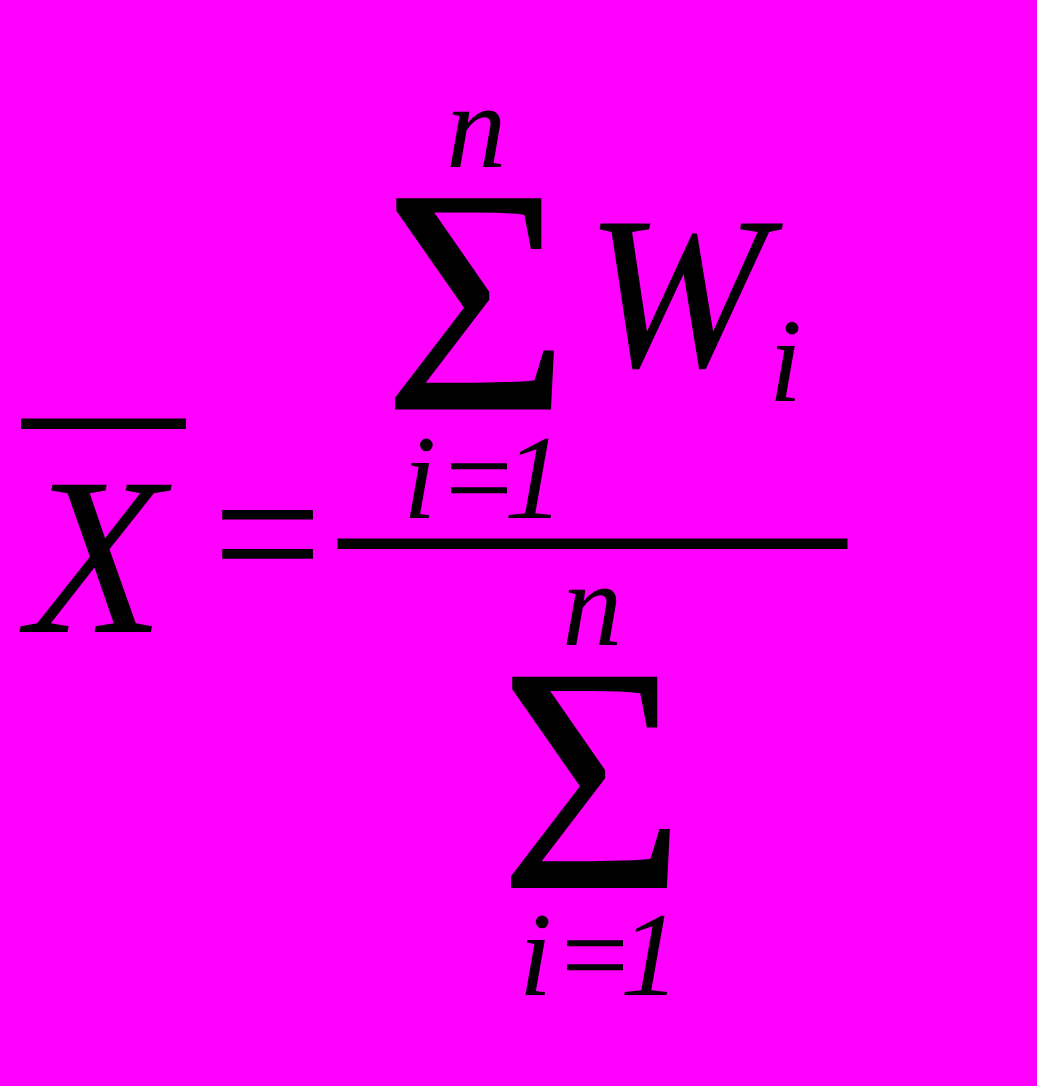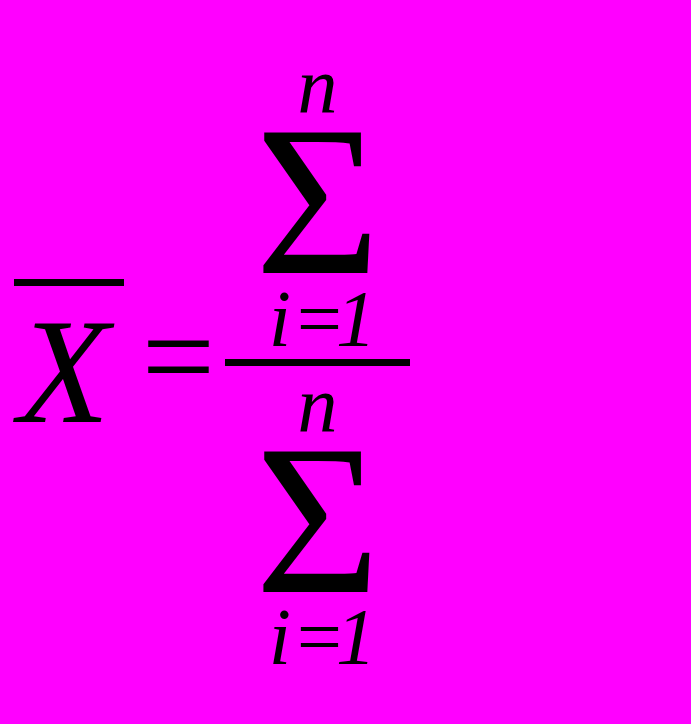--- a/index.html
+++ b/index.html
@@ -124,20 +124,21 @@
     <div class="equals">=</div>
 
     <div class="fraction">
 
       <div class="numerator">
         <div class="sum">
           <span class="sum-sup">n</span>
           <span class="sigma">Σ</span>
           <span class="sum-sub">i =1</span>
         </div>
+        <div class="term"><span class="var">W</span><span class="sub">i</span></div>
       </div>
 
       <div class="frac-bar"></div>
 
       <div class="denominator">
         <div class="sum">
           <span class="sum-sup">n</span>
           <span class="sigma">Σ</span>
           <span class="sum-sub">i =1</span>
         </div>

